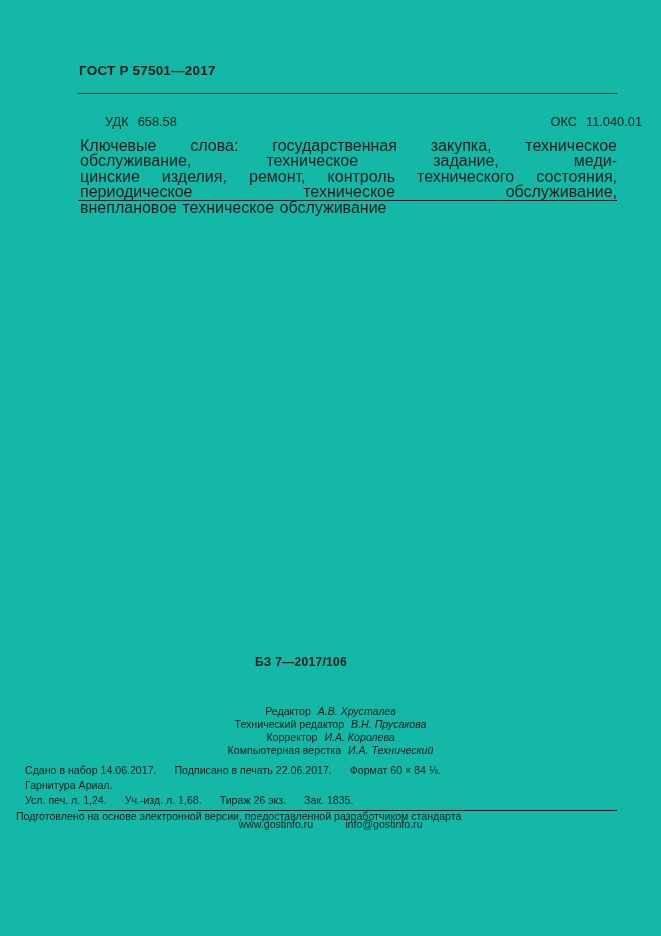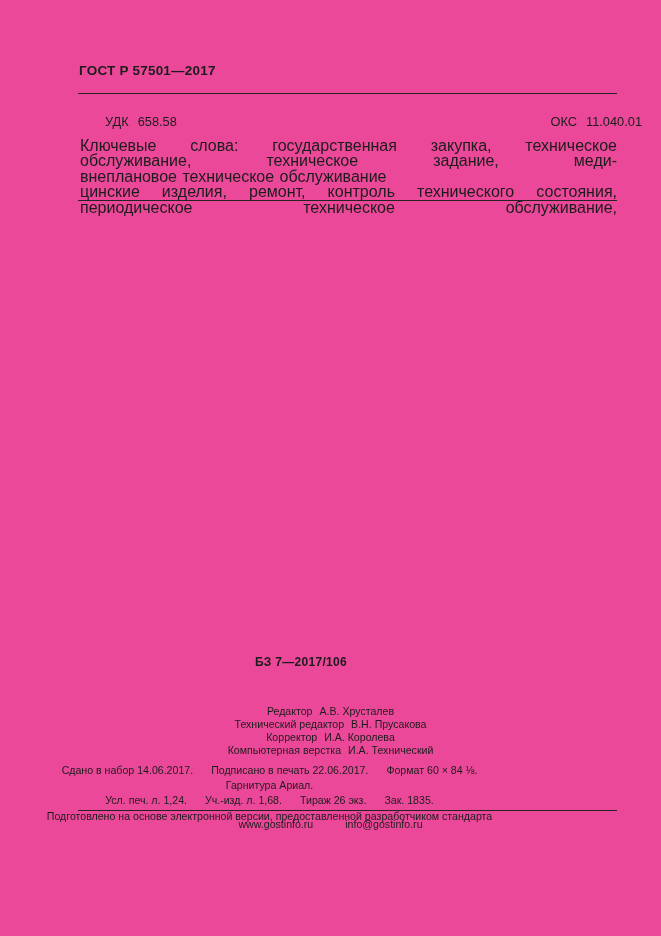--- a/index.html
+++ b/index.html
@@ -6,21 +6,21 @@
   html, body {
     width: 661px; height: 936px;
     background: #f6f6f6;
     font-family: "Liberation Sans", "DejaVu Sans", sans-serif;
     color: #1c1c1c;
     -webkit-font-smoothing: antialiased;
   }
   .page {
     position: relative;
     width: 661px; height: 936px;
-    background: #ec4899;
+    background: #14b8a6;
     overflow: hidden;
   }
   .rule {
     position: absolute;
     left: 78px; width: 539px;
     height: 0;
     border-top: 1.5px solid #232323;
   }
   .doc-code {
     position: absolute;
@@ -59,25 +59,25 @@
     letter-spacing: 0.3px;
   }
   .editors {
     position: absolute;
     left: 0; top: 705px; width: 661px;
     text-align: center;
     font-size: 10.6px;
     line-height: 12.9px;
   }
   .editor-role { margin-right: 4px; }
-  .editor-name { }
+  .editor-name { font-style: italic; }
   .imprint {
     position: absolute;
-    left: 8px; top: 763px; width: 523px;
-    text-align: center;
+    left: 16px; top: 763px; width: 523px;
+    text-align: left;
     font-size: 10.6px;
     line-height: 15.2px;
   }
   .imprint .seg { display: inline-block; margin: 0 9px; white-space: nowrap; }
   .publisher {
     position: absolute;
     left: 0; top: 817px; width: 661px;
     text-align: center;
     font-size: 10.6px;
     line-height: 15.2px;
@@ -99,22 +99,22 @@
       <span>658.58</span>
     </span>
     <span class="class-item">
       <span>ОКС</span>
       <span>11.040.01</span>
     </span>
   </div>
 
   <div class="keywords">
     <div class="kw-line">Ключевые слова: государственная закупка, техническое обслуживание, техническое задание, меди-</div>
+    <div class="kw-line">цинские изделия, ремонт, контроль технического состояния, периодическое техническое обслуживание,</div>
     <div class="kw-line kw-last">внеплановое техническое обслуживание</div>
-    <div class="kw-line">цинские изделия, ремонт, контроль технического состояния, периодическое техническое обслуживание,</div>
   </div>
 
   <div class="rule rule-mid"></div>
 
   <div class="bz-number">БЗ 7—2017/106</div>
 
   <div class="editors">
     <div>
       <span class="editor-role">Редактор</span>
       <span class="editor-name">А.В. Хрусталев</span>

